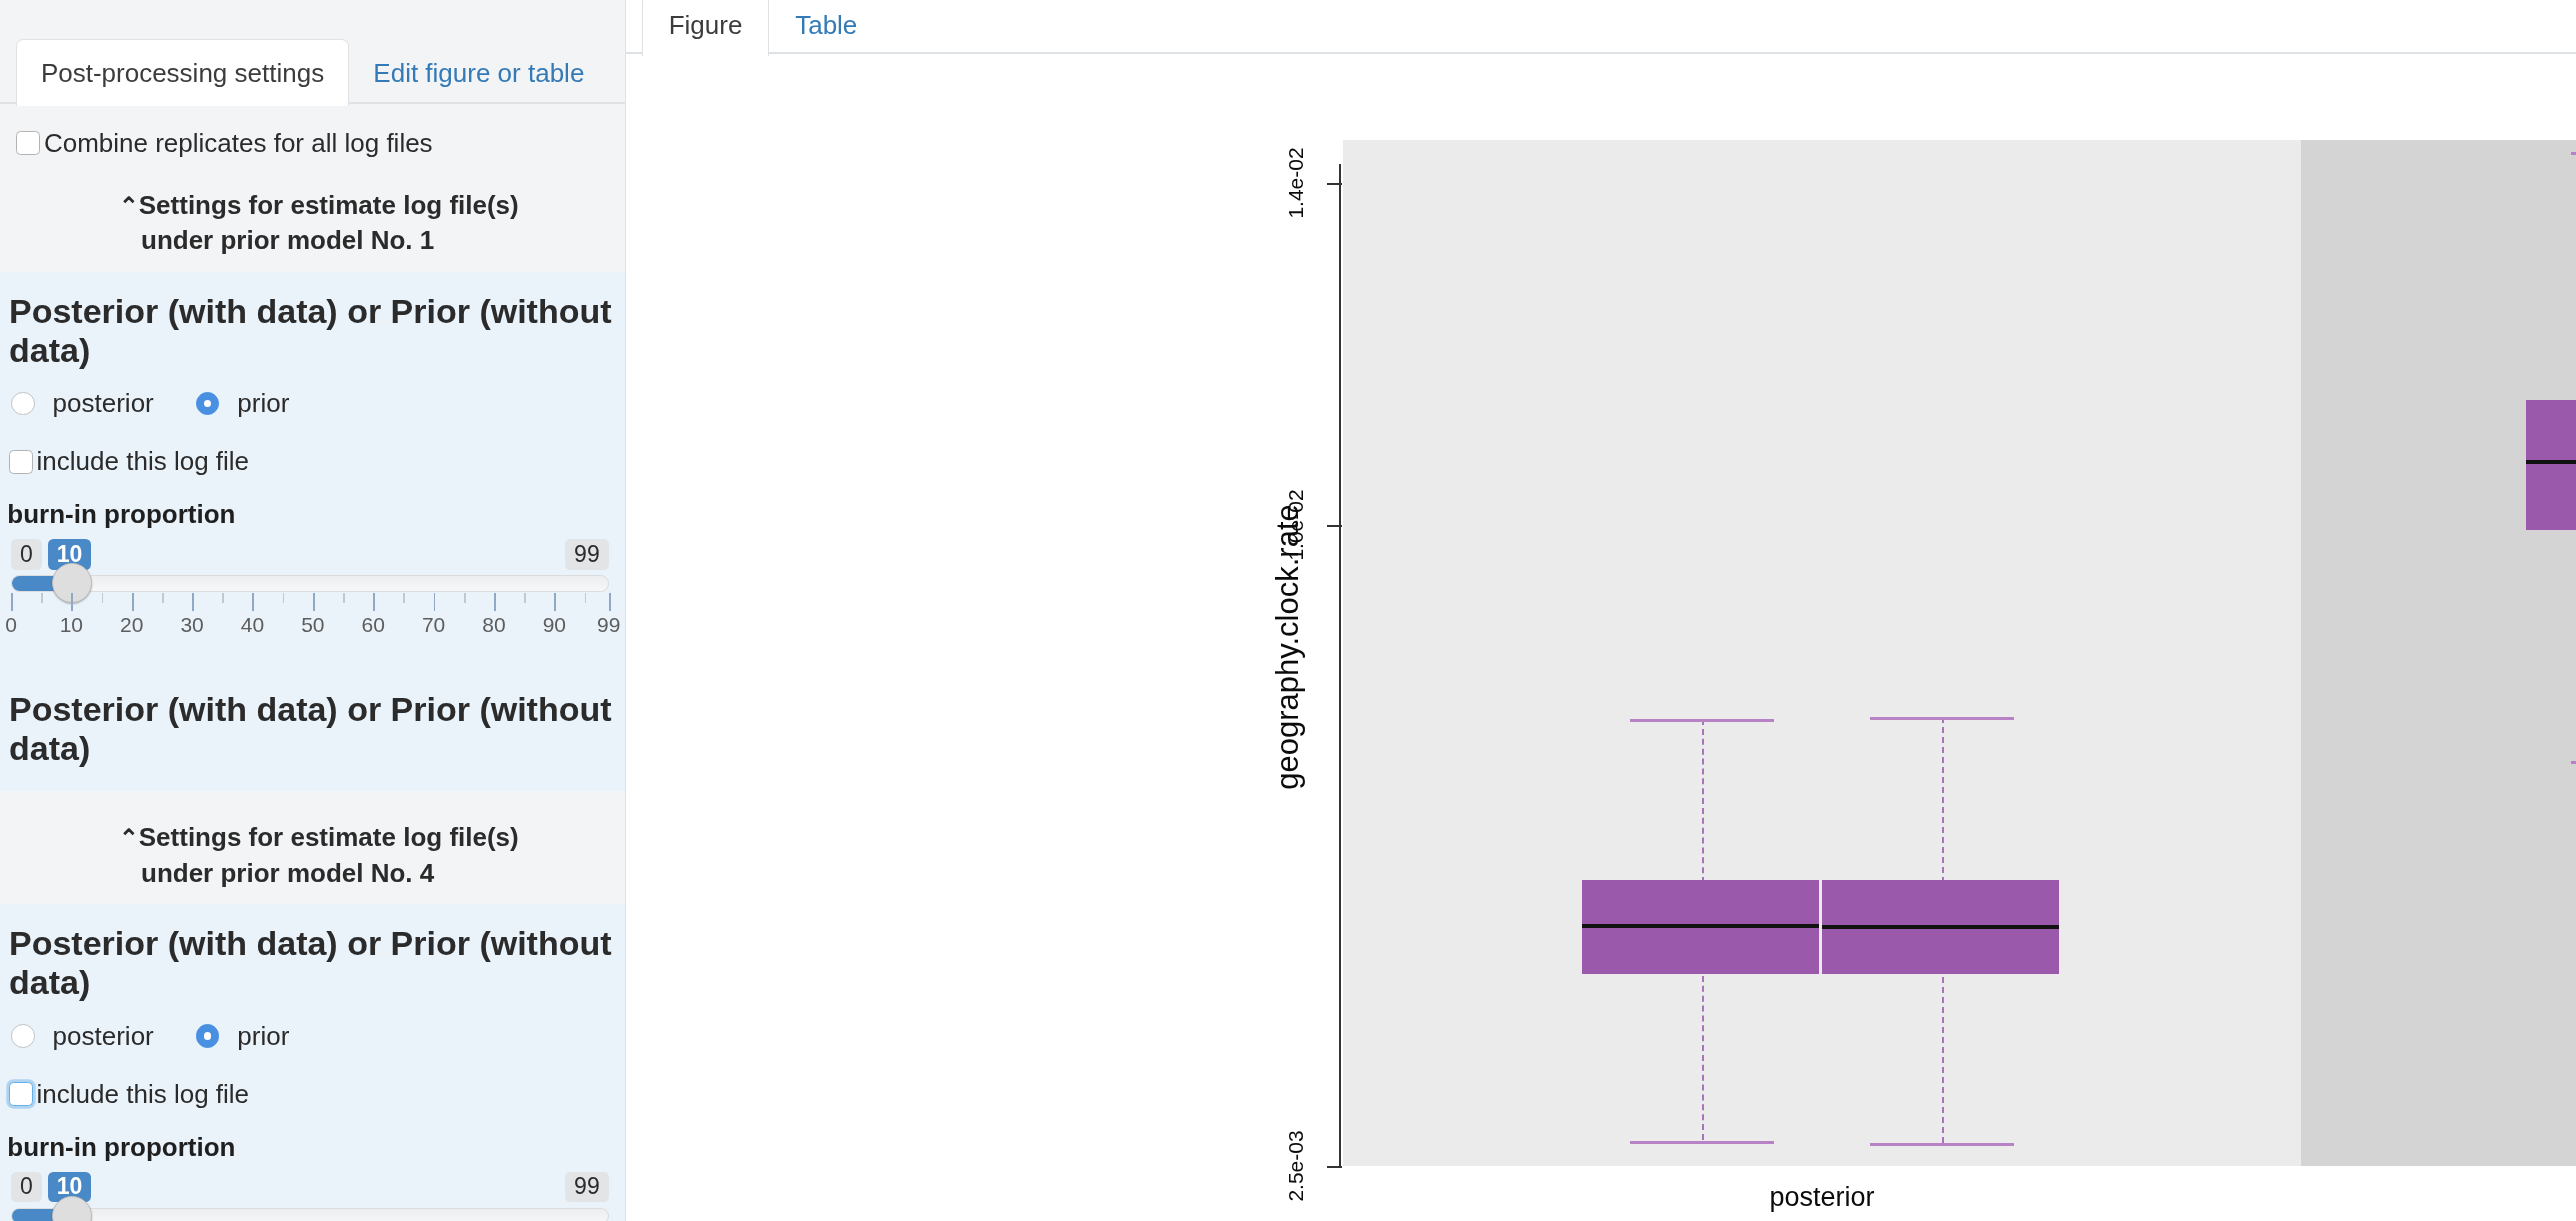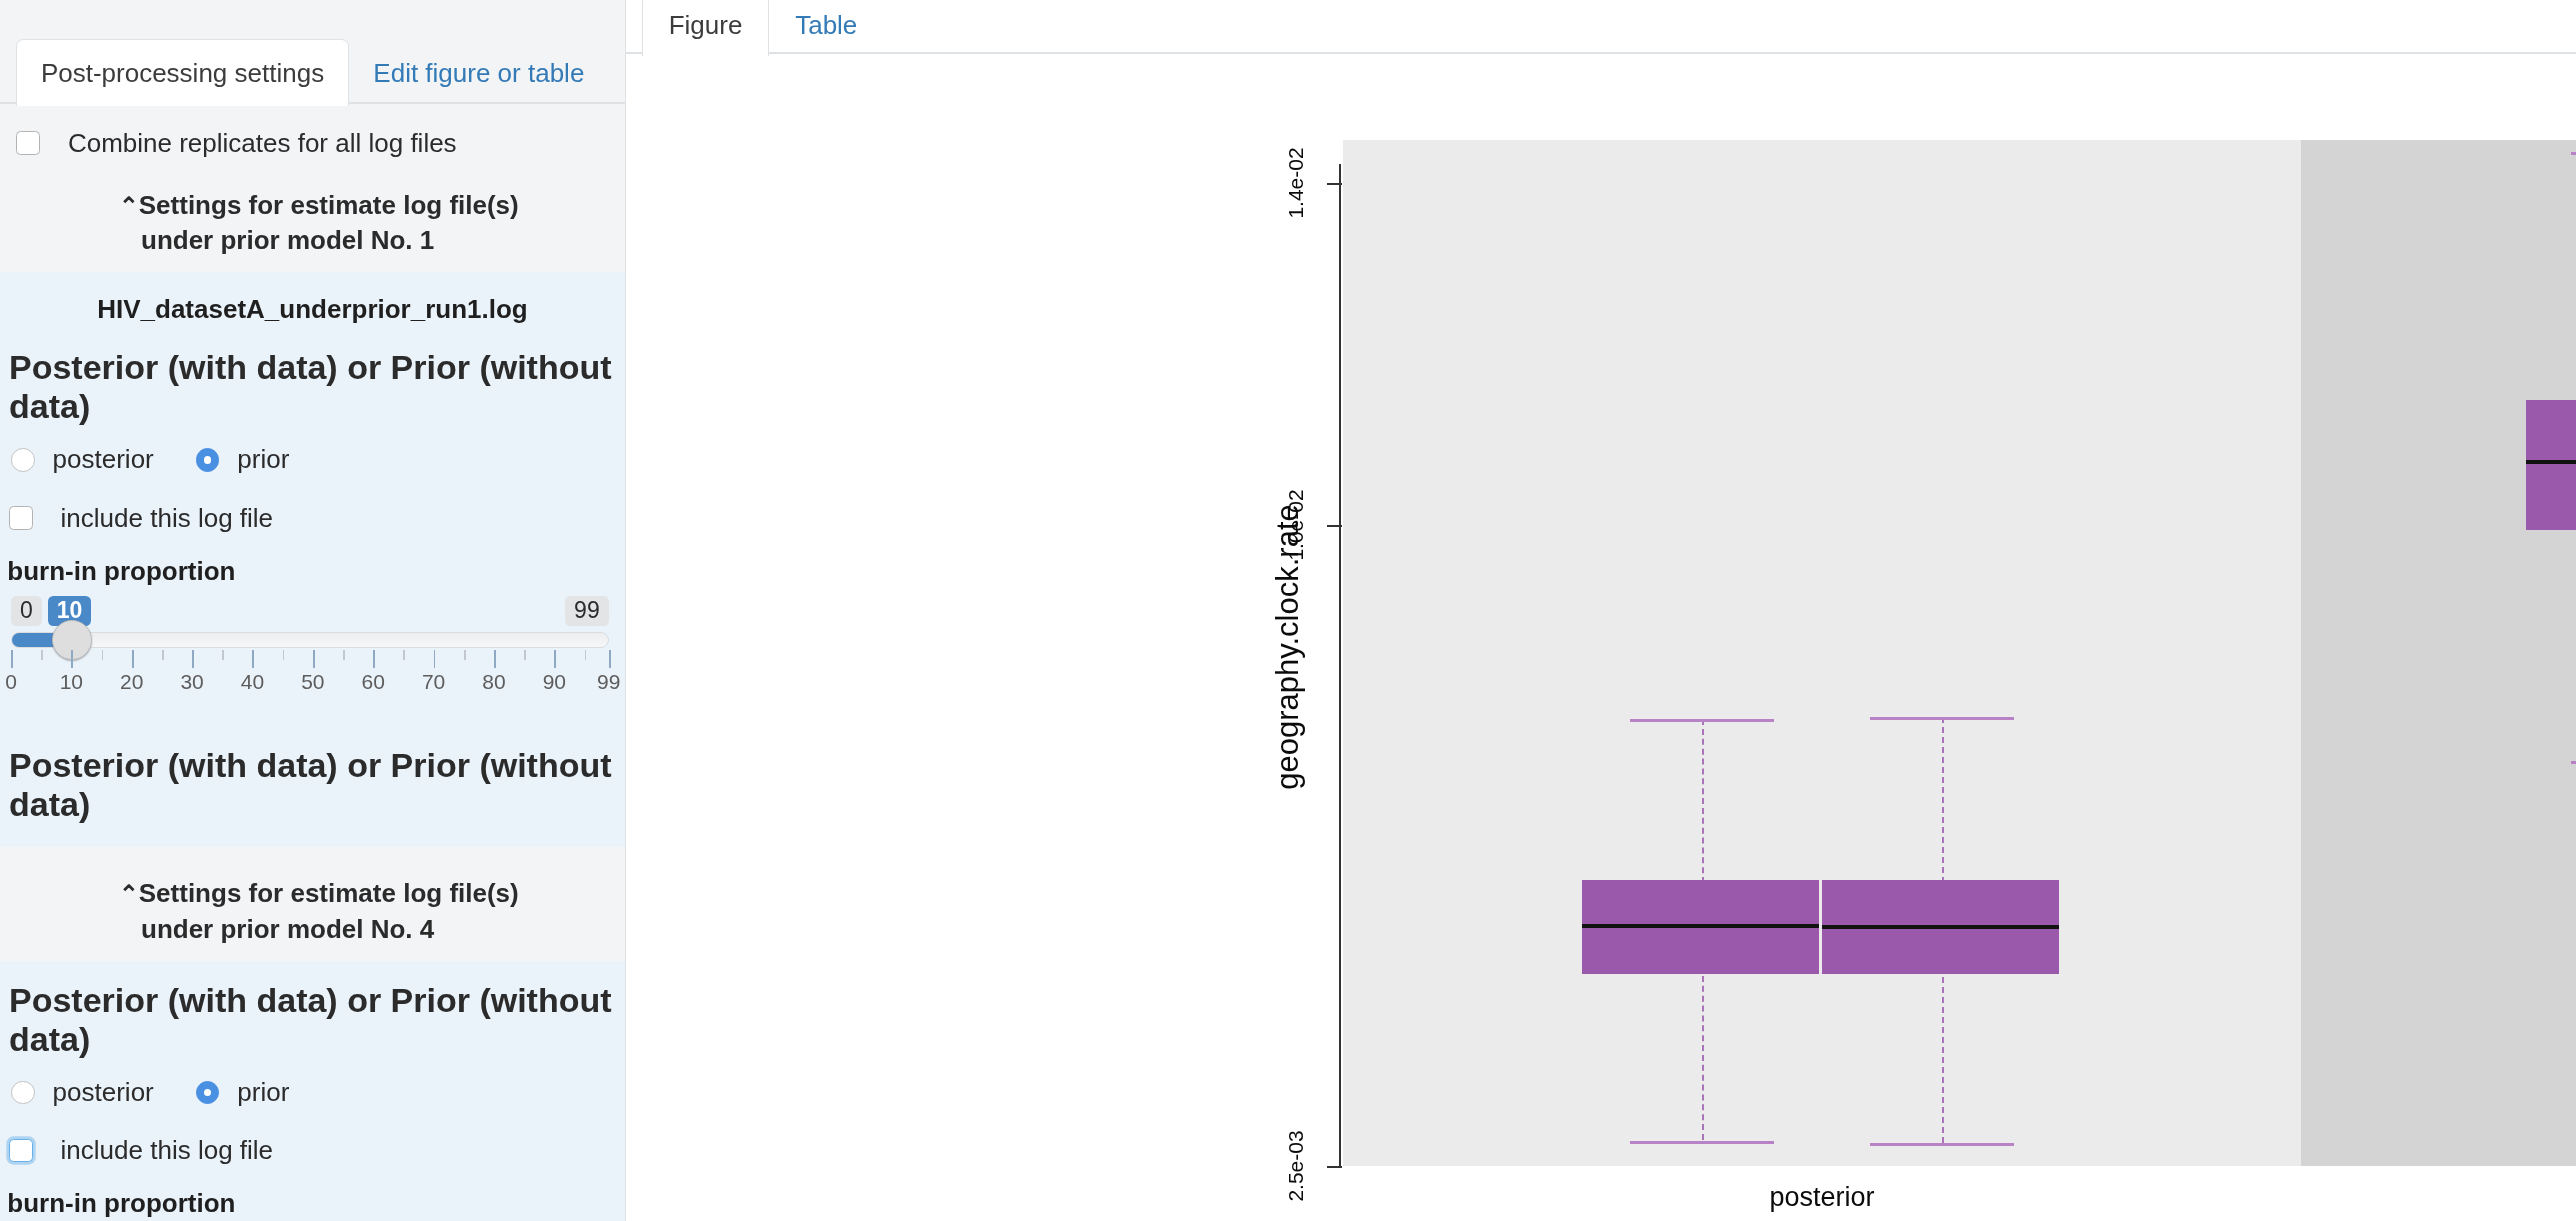--- a/index.html
+++ b/index.html
@@ -42,21 +42,21 @@
     border-color: #dfe2e5;
     z-index: 2; margin-bottom: -1.8px; padding-bottom: 20px;
   }
 
   .chkrow { display: flex; align-items: center; padding: 23.6px 0 0 16.3px; }
   .chkbox {
     width: 23.6px; height: 23.6px; border: 1.8px solid #b3b3b3;
     border-radius: 4.5px; background: #fff; flex: 0 0 23.6px;
   }
   .chkbox.focus { border-color: #66afe9; box-shadow: 0 0 0 2.7px rgba(102,175,233,.45); }
-  .chklabel { font-size: 26px; color: #2b2b2b; margin-left: 28px; }
+  .chklabel { font-size: 26px; color: #2b2b2b; margin-left: 4px; }
 
   .collapse-head {
     font-size: 26px; font-weight: bold; color: #2b2b2b;
     line-height: 1.38; padding: 29px 36px 12.7px 100px;
     text-indent: -22px; cursor: pointer; margin-left: 41px;
   }
   .caret { font-size: 23.6px; font-weight: bold; }
 
   .logblock { background: #eaf2fa; padding: 12.7px 0 18px 0; }
   .filename {
@@ -211,21 +211,20 @@
     <div class="chkrow">
       <span class="chkbox"></span>
       <span class="chklabel">Combine replicates for all log files</span>
     </div>
 
     <div class="collapse-head">
       <span class="caret">⌃</span><span>Settings for estimate log file(s) under prior model No. 1</span>
     </div>
 
     <div class="logblock">
-      <div class="filename">HIV_datasetA_underprior_run1.log</div>
       <div class="fieldlabel">Posterior (with data) or Prior (without data)</div>
       <div class="radiorow">
         <span class="radio"></span>
         <span class="radiolabel">posterior</span>
         <span class="radio sel"></span>
         <span class="radiolabel">prior</span>
       </div>
       <div class="chkrow" style="padding-left:9px;">
         <span class="chkbox"></span>
         <span class="chklabel">include this log file</span>

